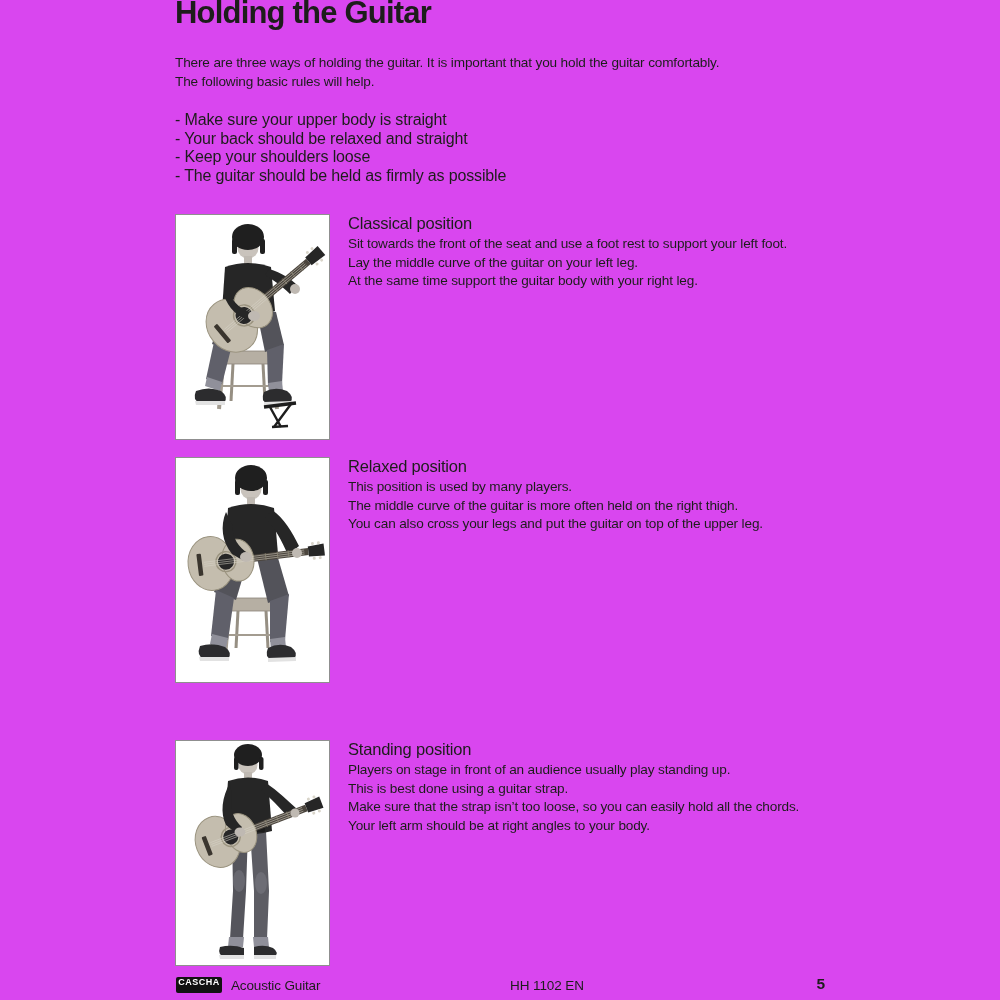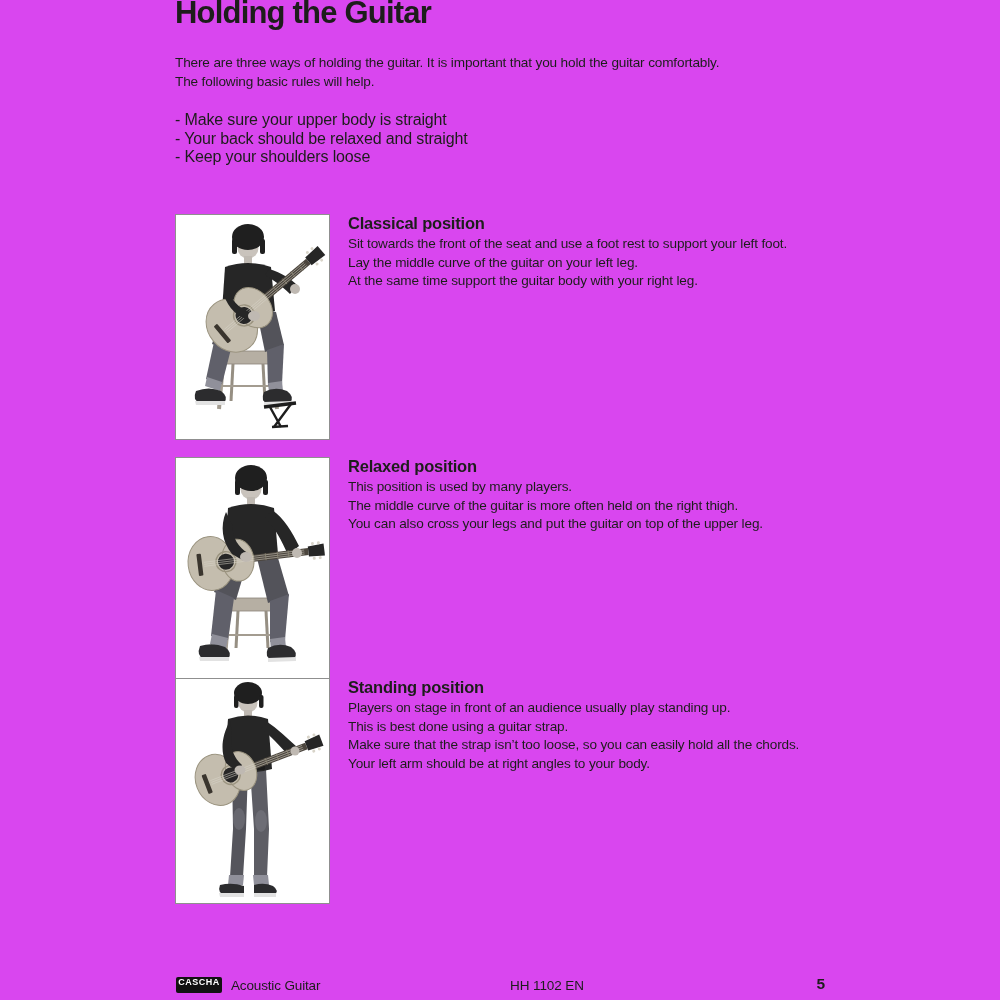--- a/index.html
+++ b/index.html
@@ -9,28 +9,28 @@
   }
   .title{
     position:absolute;left:175px;top:-5px;font-size:31px;font-weight:700;
     letter-spacing:-0.8px;white-space:nowrap;
   }
   .intro{position:absolute;left:175px;top:54px;font-size:13.6px;line-height:18.8px;letter-spacing:-0.15px;}
   .rules{position:absolute;left:175px;top:111px;font-size:16px;line-height:18.7px;letter-spacing:-0.15px;}
   .section{position:absolute;left:175px;width:650px;height:240px;}
   #sec-classical{top:214px;}
   #sec-relaxed{top:457px;}
-  #sec-standing{top:678px;}
+  #sec-standing{top:740px;}
   .photo{
     position:absolute;left:0;top:0;width:155px;height:226px;
     border:1px solid #8f8f8f;box-sizing:border-box;background:#ffffff;
   }
   .photo svg{display:block;width:100%;height:100%;}
   .sec-text{position:absolute;left:173px;top:0;width:478px;}
-  .sec-heading{font-size:16.5px;font-weight:700;line-height:19px;letter-spacing:-0.2px;margin:0 0 2px 0;}
+  .sec-heading{font-size:16.5px;font-weight:400;line-height:19px;letter-spacing:-0.2px;margin:0 0 2px 0;}
   .sec-line{font-size:13.6px;line-height:18.7px;letter-spacing:-0.15px;}
   .footer-logo{
     position:absolute;left:176px;top:977px;width:46px;height:16px;background:#121212;
     border-radius:2px;color:#ffffff;font-size:9px;font-weight:700;letter-spacing:0.5px;
     display:flex;align-items:flex-start;justify-content:center;
   }
   .footer-brand{position:absolute;left:231px;top:978px;font-size:13.5px;letter-spacing:-0.15px;}
   .footer-code{position:absolute;left:0;top:978px;width:1000px;text-align:center;font-size:13.5px;letter-spacing:-0.1px;padding-left:47px;}
   .footer-page{position:absolute;right:175px;top:975px;font-size:15.5px;font-weight:700;}
 </style>
@@ -43,20 +43,21 @@
 
   <div class="intro">
     <div class="intro-line">There are three ways of holding the guitar. It is important that you hold the guitar comfortably.</div>
     <div class="intro-line">The following basic rules will help.</div>
   </div>
 
   <div class="rules">
     <div class="rule-line">- Make sure your upper body is straight</div>
     <div class="rule-line">- Your back should be relaxed and straight</div>
     <div class="rule-line">- Keep your shoulders loose</div>
+    <div class="rule-line">- The guitar should be held as firmly as possible</div>
   </div>
 
   <div class="section" id="sec-classical">
     <div class="photo">
       <svg viewBox="0 0 153 224" role="img" aria-label="grayscale photo: man seated on stool playing classical guitar, neck raised, left foot on a foot rest">
 
         <path d="M42,136 L102,136 L99,149 L45,149 Z" fill="#b6afa3" stroke="#8b8478" stroke-width="0.8"></path>
         <path d="M47,149 L43,194" stroke="#a39c90" stroke-width="4"></path>
         <path d="M97,149 L101,194" stroke="#a39c90" stroke-width="4"></path>
         <path d="M57,149 L55,186" stroke="#968f83" stroke-width="3"></path>

